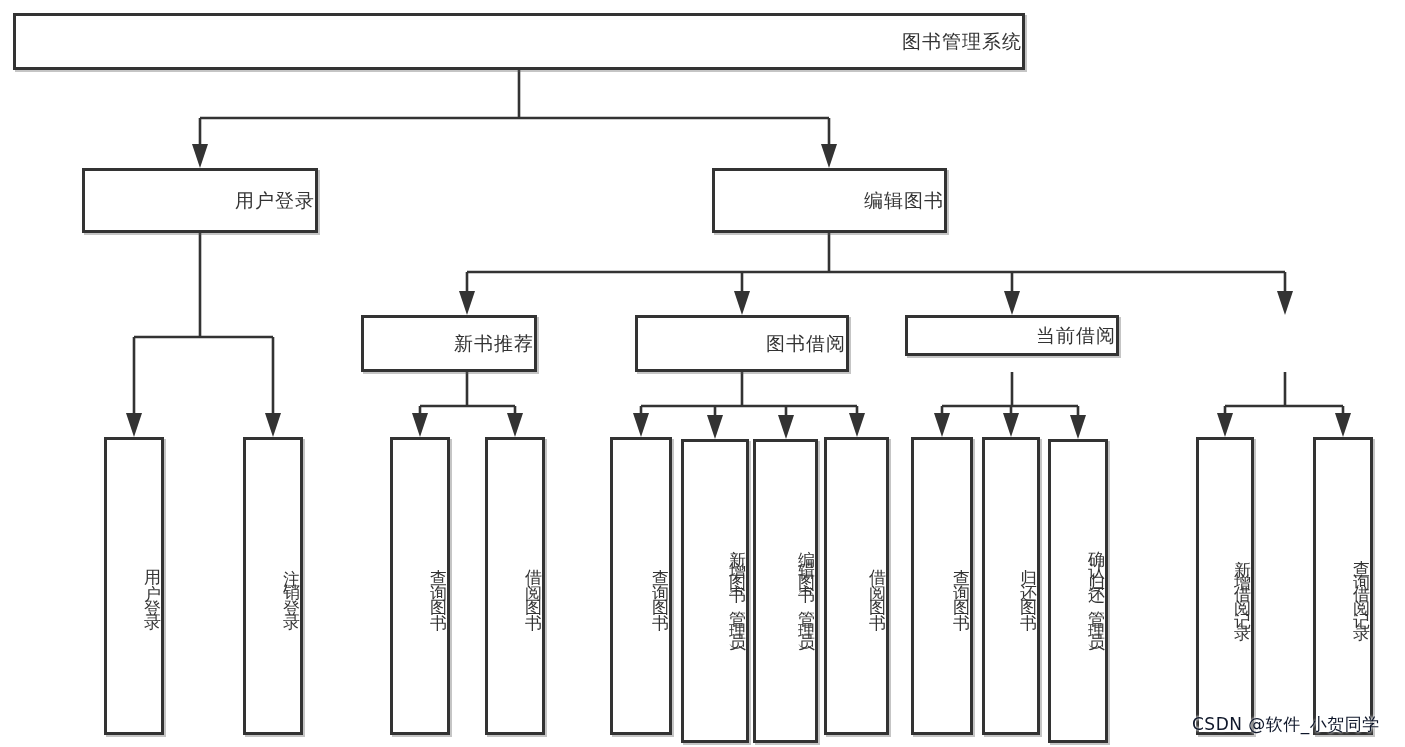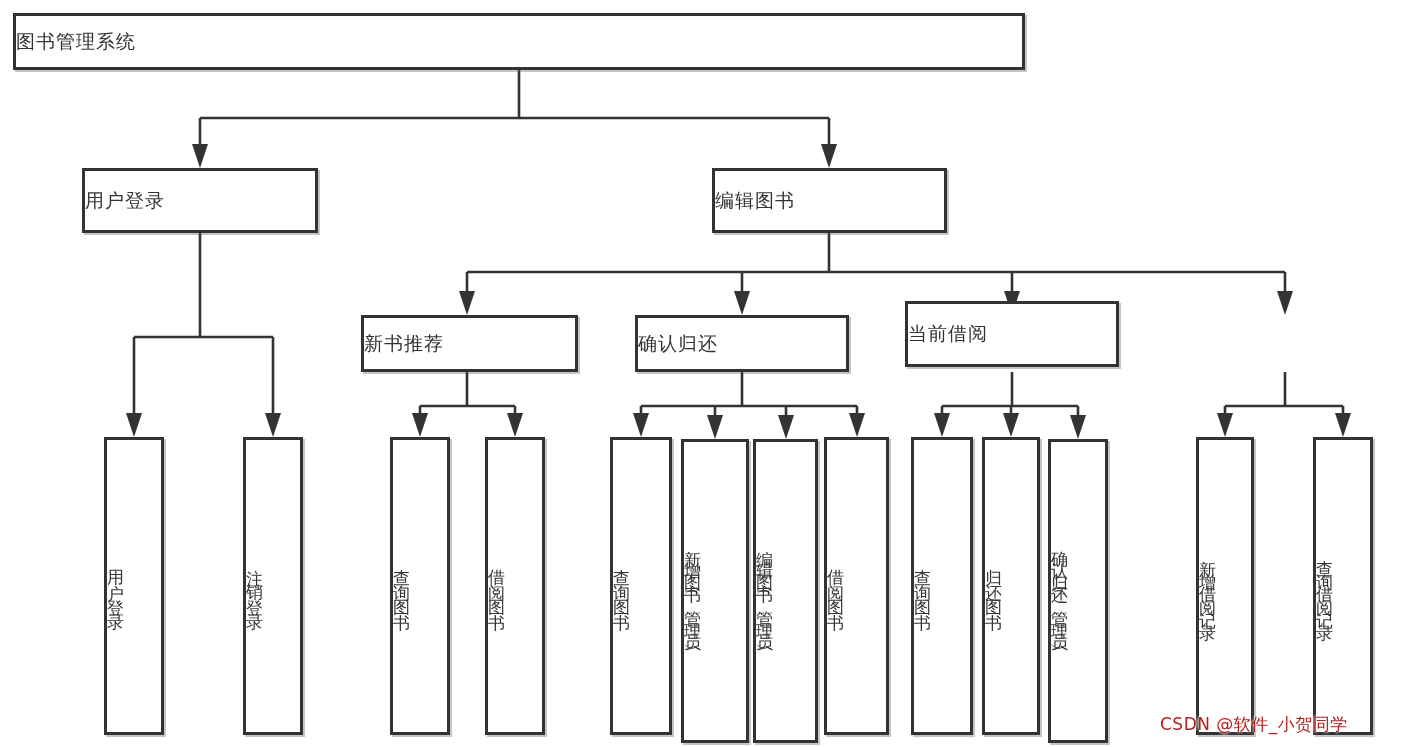--- a/index.html
+++ b/index.html
@@ -4,33 +4,33 @@
 <style>
   html,body{margin:0;padding:0;background:#fff;}
   .canvas{
     position:relative;width:1405px;height:747px;background:#fff;overflow:hidden;
     font-family:"DejaVu Sans","Liberation Sans",sans-serif;color:#333;
   }
   .wires{position:absolute;left:0;top:0;width:1405px;height:747px;z-index:0;}
   .hnode,.vnode{
     position:absolute;box-sizing:border-box;background:#fff;
     border:3px solid #333;box-shadow:2px 2px 0 rgba(90,90,90,.35);
-    display:flex;align-items:center;justify-content:flex-start;z-index:1;
+    display:flex;align-items:center;justify-content:flex-end;z-index:1;
   }
   .hnode{font-size:19px;letter-spacing:1px;}
   .vnode{font-size:17px;}
   .vtext{
     writing-mode:vertical-rl;text-orientation:mixed;
     letter-spacing:15px;line-height:1;white-space:nowrap;
   }
   .ls-m{letter-spacing:13px;}
   .ls-s{letter-spacing:12px;}
   .watermark{
-    position:absolute;left:1160px;top:713px;z-index:5;
-    font-size:17px;color:#b91c1c;letter-spacing:.5px;white-space:nowrap;
+    position:absolute;left:1192px;top:713px;z-index:5;
+    font-size:17px;color:#0f172a;letter-spacing:.5px;white-space:nowrap;
     text-shadow:0 0 3px #fff,0 0 3px #fff;
   }
 </style>
 </head>
 <body>
 
 <div class="canvas">
 
   <svg class="wires" viewBox="0 0 1405 747" xmlns="http://www.w3.org/2000/svg">
     <g stroke="#333" stroke-width="2.6" fill="none">
@@ -76,27 +76,27 @@
     <span>图书管理系统</span>
   </div>
 
   <div class="hnode" style="left:82px;top:168px;width:236px;height:65px">
     <span>用户登录</span>
   </div>
   <div class="hnode" style="left:712px;top:168px;width:235px;height:65px">
     <span>编辑图书</span>
   </div>
 
-  <div class="hnode" style="left:361px;top:315px;width:217px;height:57px">
+  <div class="hnode" style="left:361px;top:315px;width:176px;height:57px">
     <span>新书推荐</span>
   </div>
   <div class="hnode" style="left:635px;top:315px;width:214px;height:57px">
-    <span>确认归还</span>
+    <span>图书借阅</span>
   </div>
-  <div class="hnode" style="left:905px;top:301px;width:214px;height:66px">
+  <div class="hnode" style="left:905px;top:315px;width:214px;height:41px">
     <span>当前借阅</span>
   </div>
 
   <div class="vnode" style="left:104px;top:437px;width:60px;height:298px">
     <span class="vtext">用户登录</span>
   </div>
   <div class="vnode" style="left:243px;top:437px;width:60px;height:298px">
     <span class="vtext">注销登录</span>
   </div>
 

